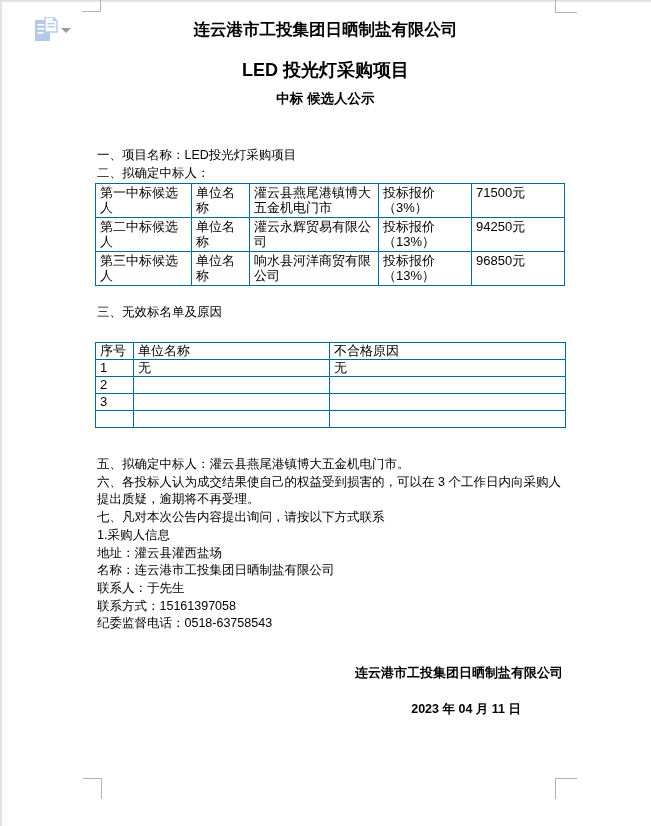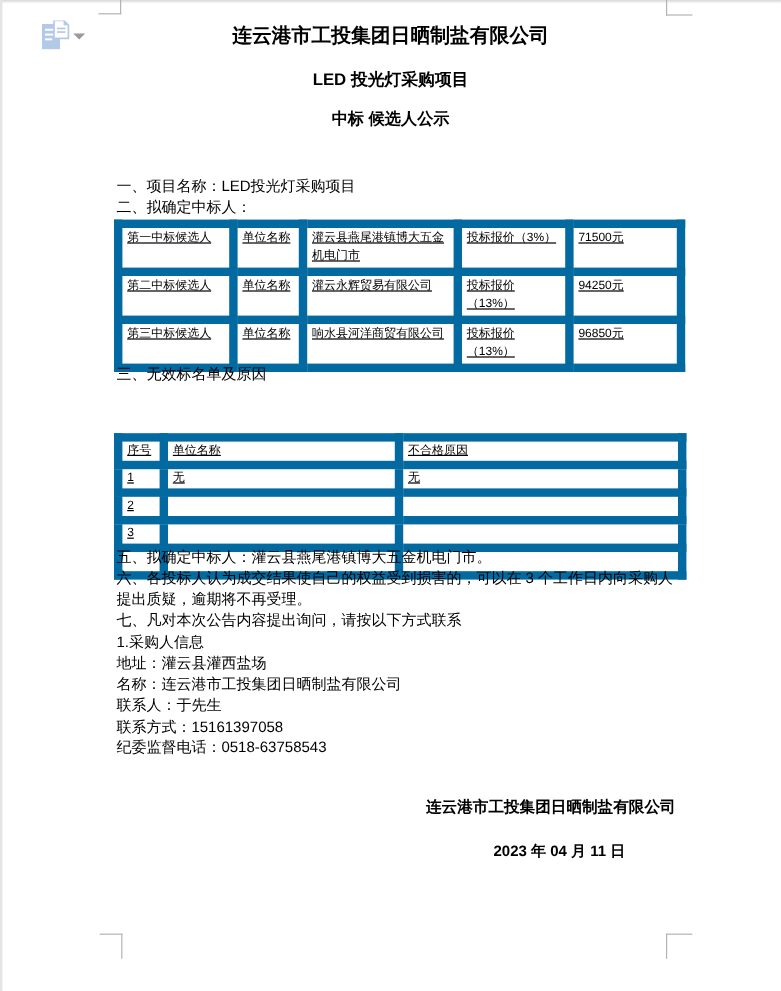--- a/index.html
+++ b/index.html
@@ -22,34 +22,34 @@
   
   .paste-btn{position:absolute;left:33px;top:15px;width:42px;height:30px;cursor:pointer;}
   .paste-btn svg{position:absolute;left:2px;top:2px;}
   .dd-arrow{position:absolute;left:28px;top:13px;width:0;height:0;
     border-left:5px solid transparent;border-right:5px solid transparent;
     border-top:5px solid #9a9a9a;}
 
   
   .title{position:absolute;left:0;width:651px;text-align:center;font-weight:bold;white-space:pre;}
   .title1{top:19px;font-size:16.5px;}
-  .title2{top:58px;font-size:14px;}
+  .title2{top:58px;font-size:18px;}
   .title3{top:90px;font-size:13.5px;}
 
   .line{position:absolute;left:97px;font-size:12.5px;white-space:pre;}
   .s1{top:147px;}
   .s2{top:165px;}
   .s3{top:304px;}
 
   table{border-collapse:collapse;position:absolute;table-layout:fixed;}
-  td{border:7px solid #0369a1;font-size:10px;vertical-align:top;
-     padding:1px 4px 0 4px;line-height:15px;overflow:hidden;text-decoration:underline;}
+  td{border:1px solid #0369a1;font-size:13px;vertical-align:top;
+     padding:1px 4px 0 4px;line-height:15px;overflow:hidden;}
   .t1{left:95px;top:183px;width:469px;}
   .t1 td{height:32px;}
-  .t2{left:95px;top:361px;width:470px;}
+  .t2{left:95px;top:342px;width:470px;}
   .t2 td{height:15px;line-height:14px;}
 
   .lower{position:absolute;left:97px;top:456px;width:468px;font-size:12.5px;line-height:17.7px;}
   .lower div{white-space:pre-wrap;}
   .p6{height:35.4px;overflow:hidden;}
 
   .footer{position:absolute;left:97px;top:664px;width:466px;text-align:right;}
   .footer .f-company{font-weight:bold;font-size:13px;white-space:pre;}
   .footer .f-date{font-weight:bold;font-size:12.5px;padding-right:42px;margin-top:19px;white-space:pre;}
 </style>

